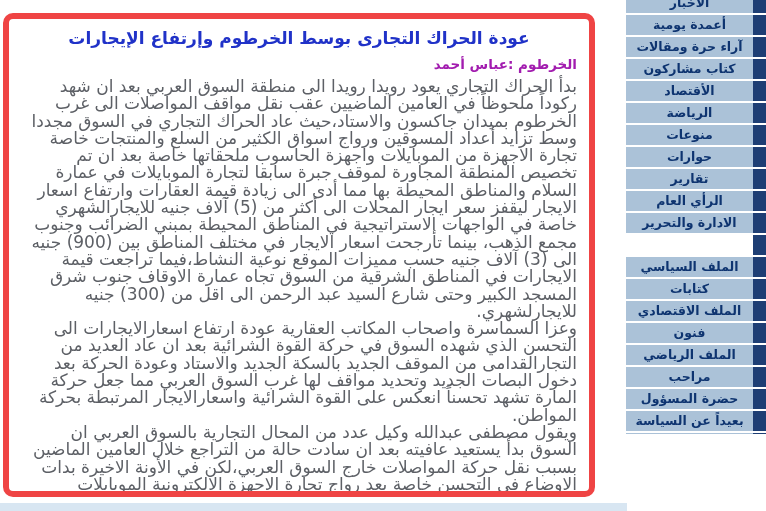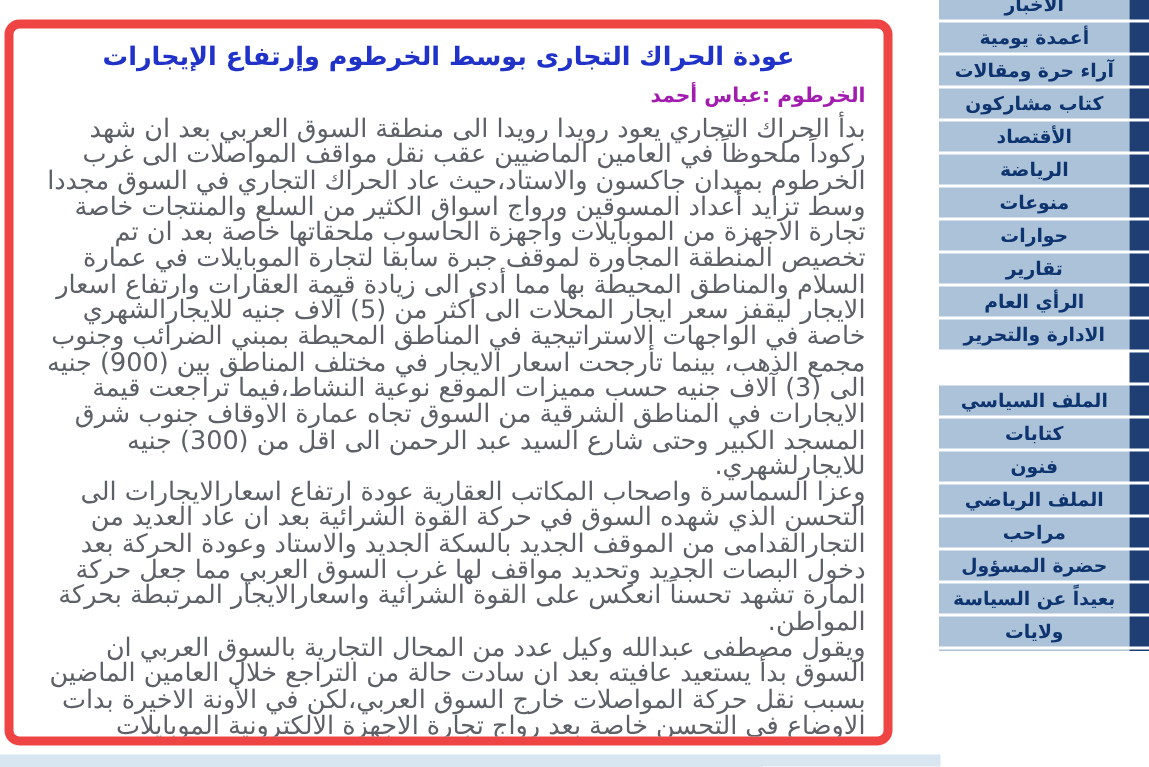--- a/index.html
+++ b/index.html
@@ -168,20 +168,24 @@
     </div>
     <div class="sb-row">
       <div class="sb-btn">الملف السياسي</div>
       <div class="sb-cap"></div>
     </div>
     <div class="sb-row">
       <div class="sb-btn">كتابات</div>
       <div class="sb-cap"></div>
     </div>
     <div class="sb-row">
+      <div class="sb-btn">الملف الاقتصادي</div>
+      <div class="sb-cap"></div>
+    </div>
+    <div class="sb-row">
       <div class="sb-btn">فنون</div>
       <div class="sb-cap"></div>
     </div>
     <div class="sb-row">
       <div class="sb-btn">الملف الرياضي</div>
       <div class="sb-cap"></div>
     </div>
     <div class="sb-row">
       <div class="sb-btn">مراحب</div>
       <div class="sb-cap"></div>

